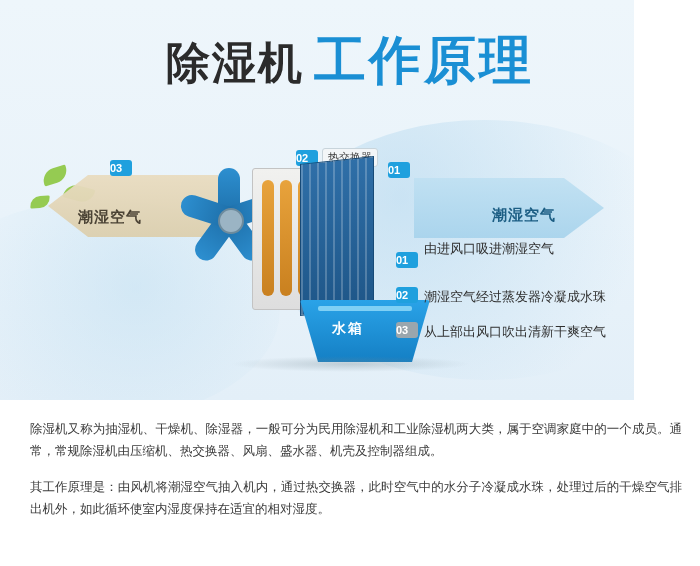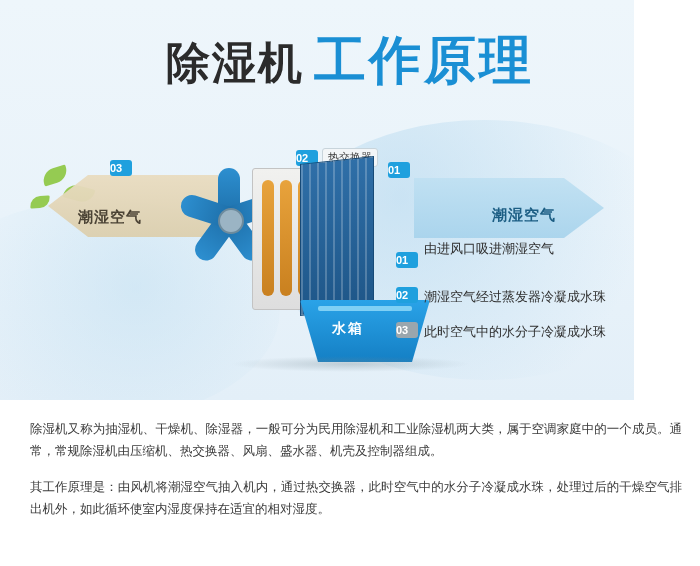--- a/index.html
+++ b/index.html
@@ -325,21 +325,21 @@
     <div class="water-line" style="left:318px; top:306px; width:94px; height:5px;"></div>
     <div class="base-shadow"></div>
 
     <div class="badge" style="left:396px; top:252px;">01</div>
     <div class="cap" style="left:424px; top:240px;">由进风口吸进潮湿空气</div>
 
     <div class="badge" style="left:396px; top:287px;">02</div>
     <div class="cap" style="left:424px; top:288px;">潮湿空气经过蒸发器冷凝成水珠</div>
 
     <div class="badge gray" style="left:396px; top:322px;">03</div>
-    <div class="cap" style="left:424px; top:323px;">此时空气中的水分子冷凝成水珠</div>
+    <div class="cap" style="left:424px; top:323px;">从上部出风口吹出清新干爽空气</div>
 
   </div>
 
   <div class="textblock">
     <p class="para">除湿机又称为抽湿机、干燥机、除湿器，一般可分为民用除湿机和工业除湿机两大类，属于空调家庭中的一个成员。通常，常规除湿机由压缩机、热交换器、风扇、盛水器、机壳及控制器组成。</p>
     <p class="para">其工作原理是：由风机将潮湿空气抽入机内，通过热交换器，此时空气中的水分子冷凝成水珠，处理过后的干燥空气排出机外，如此循环使室内湿度保持在适宜的相对湿度。</p>
   </div>
 
 </div>
 

